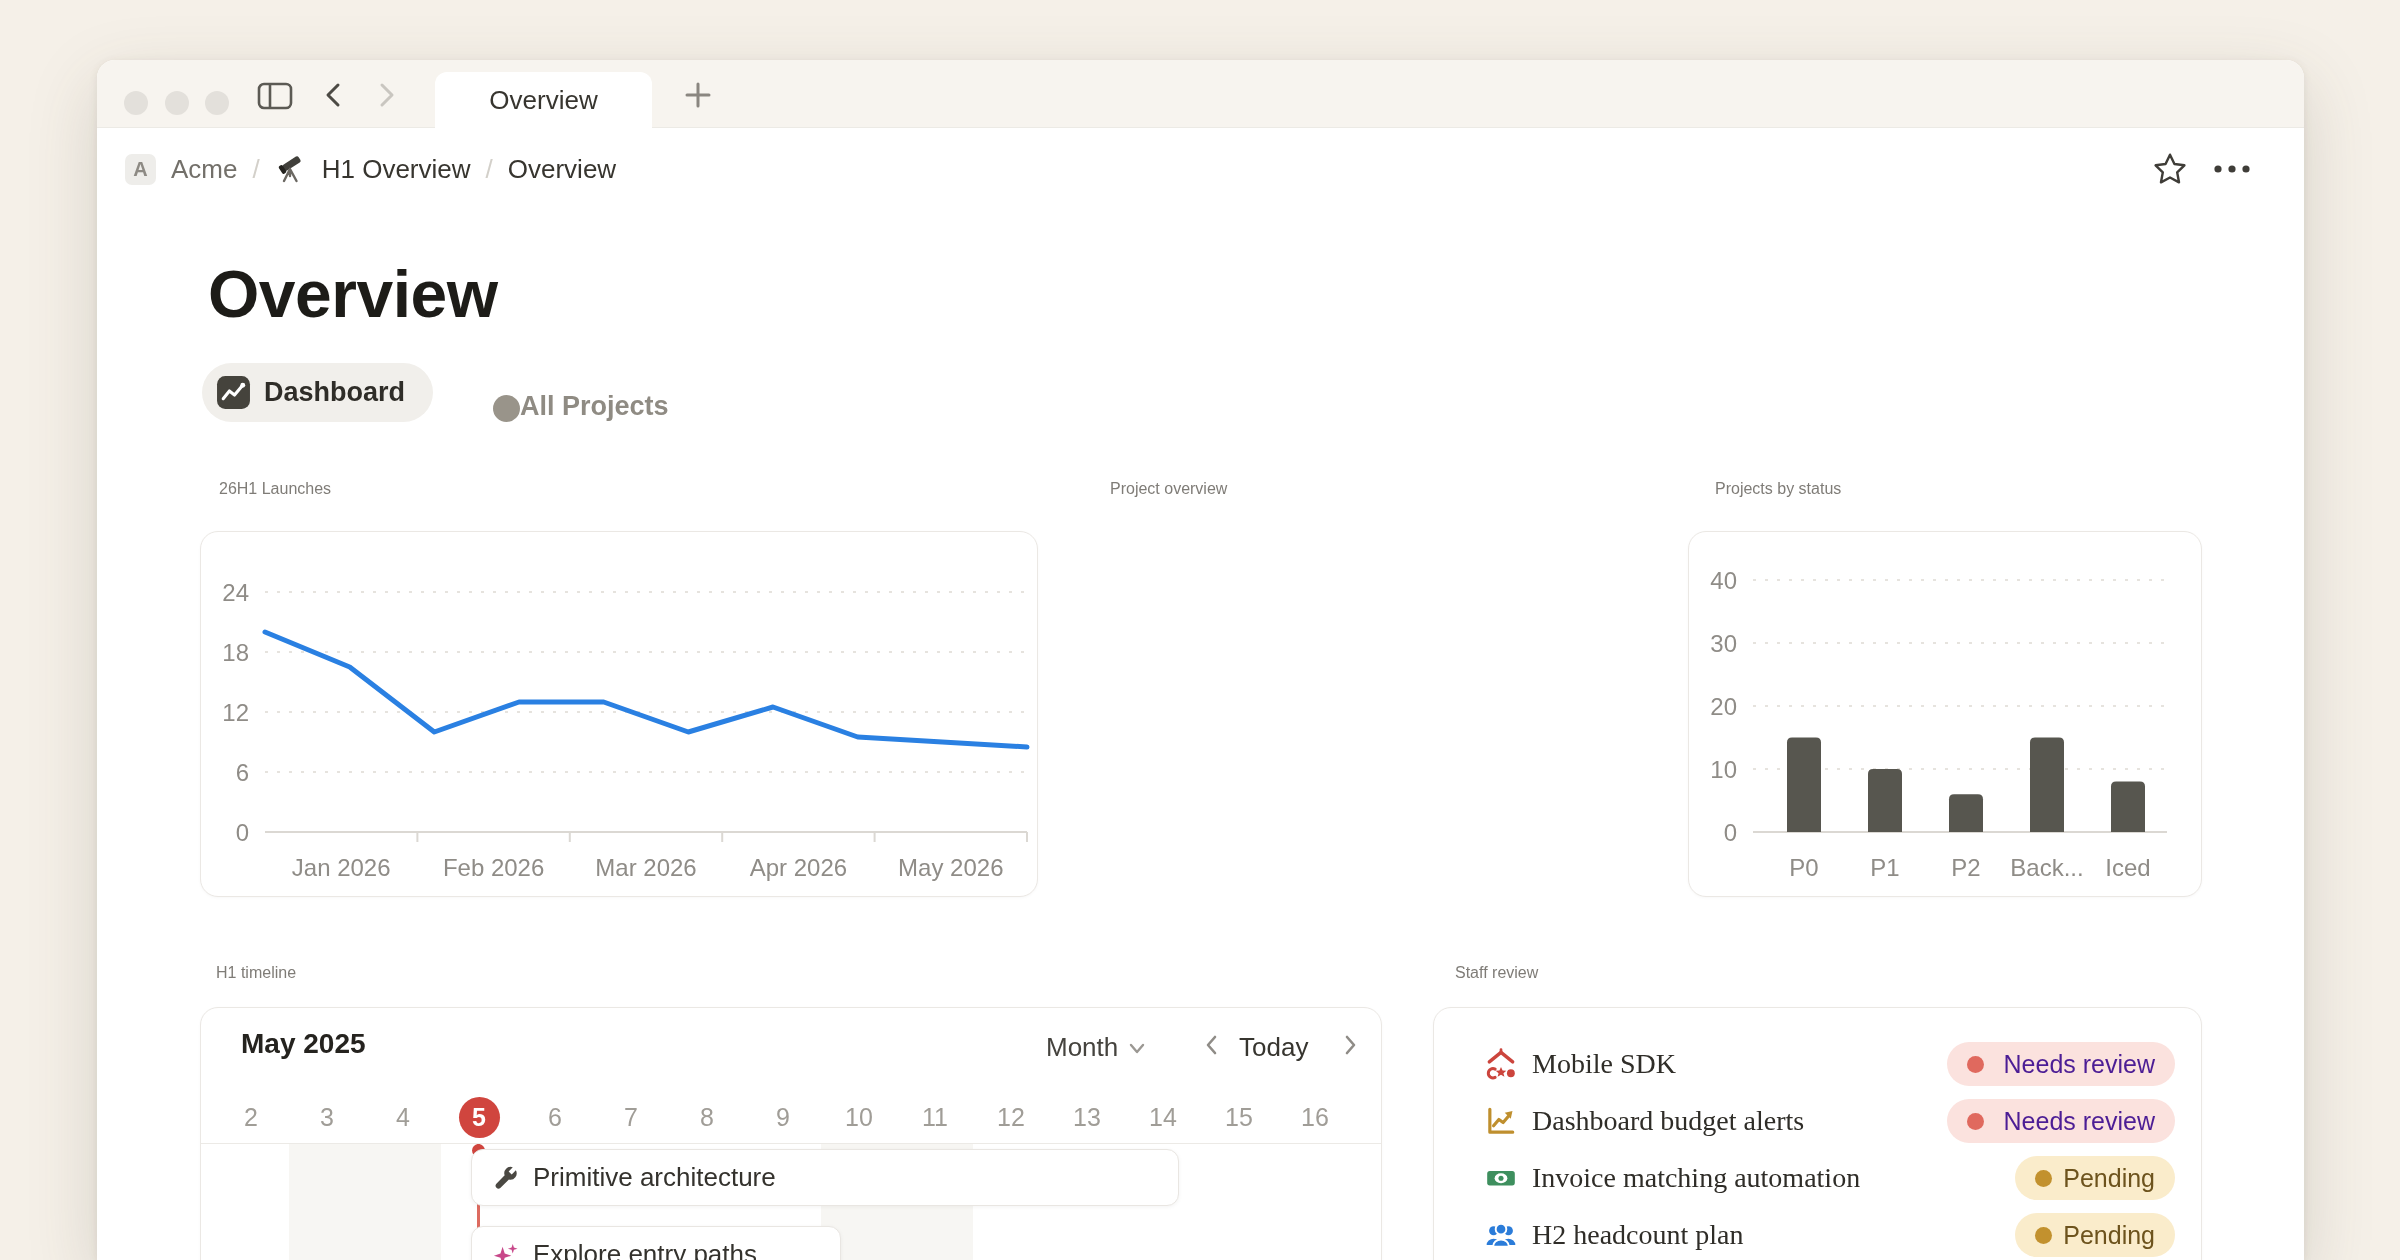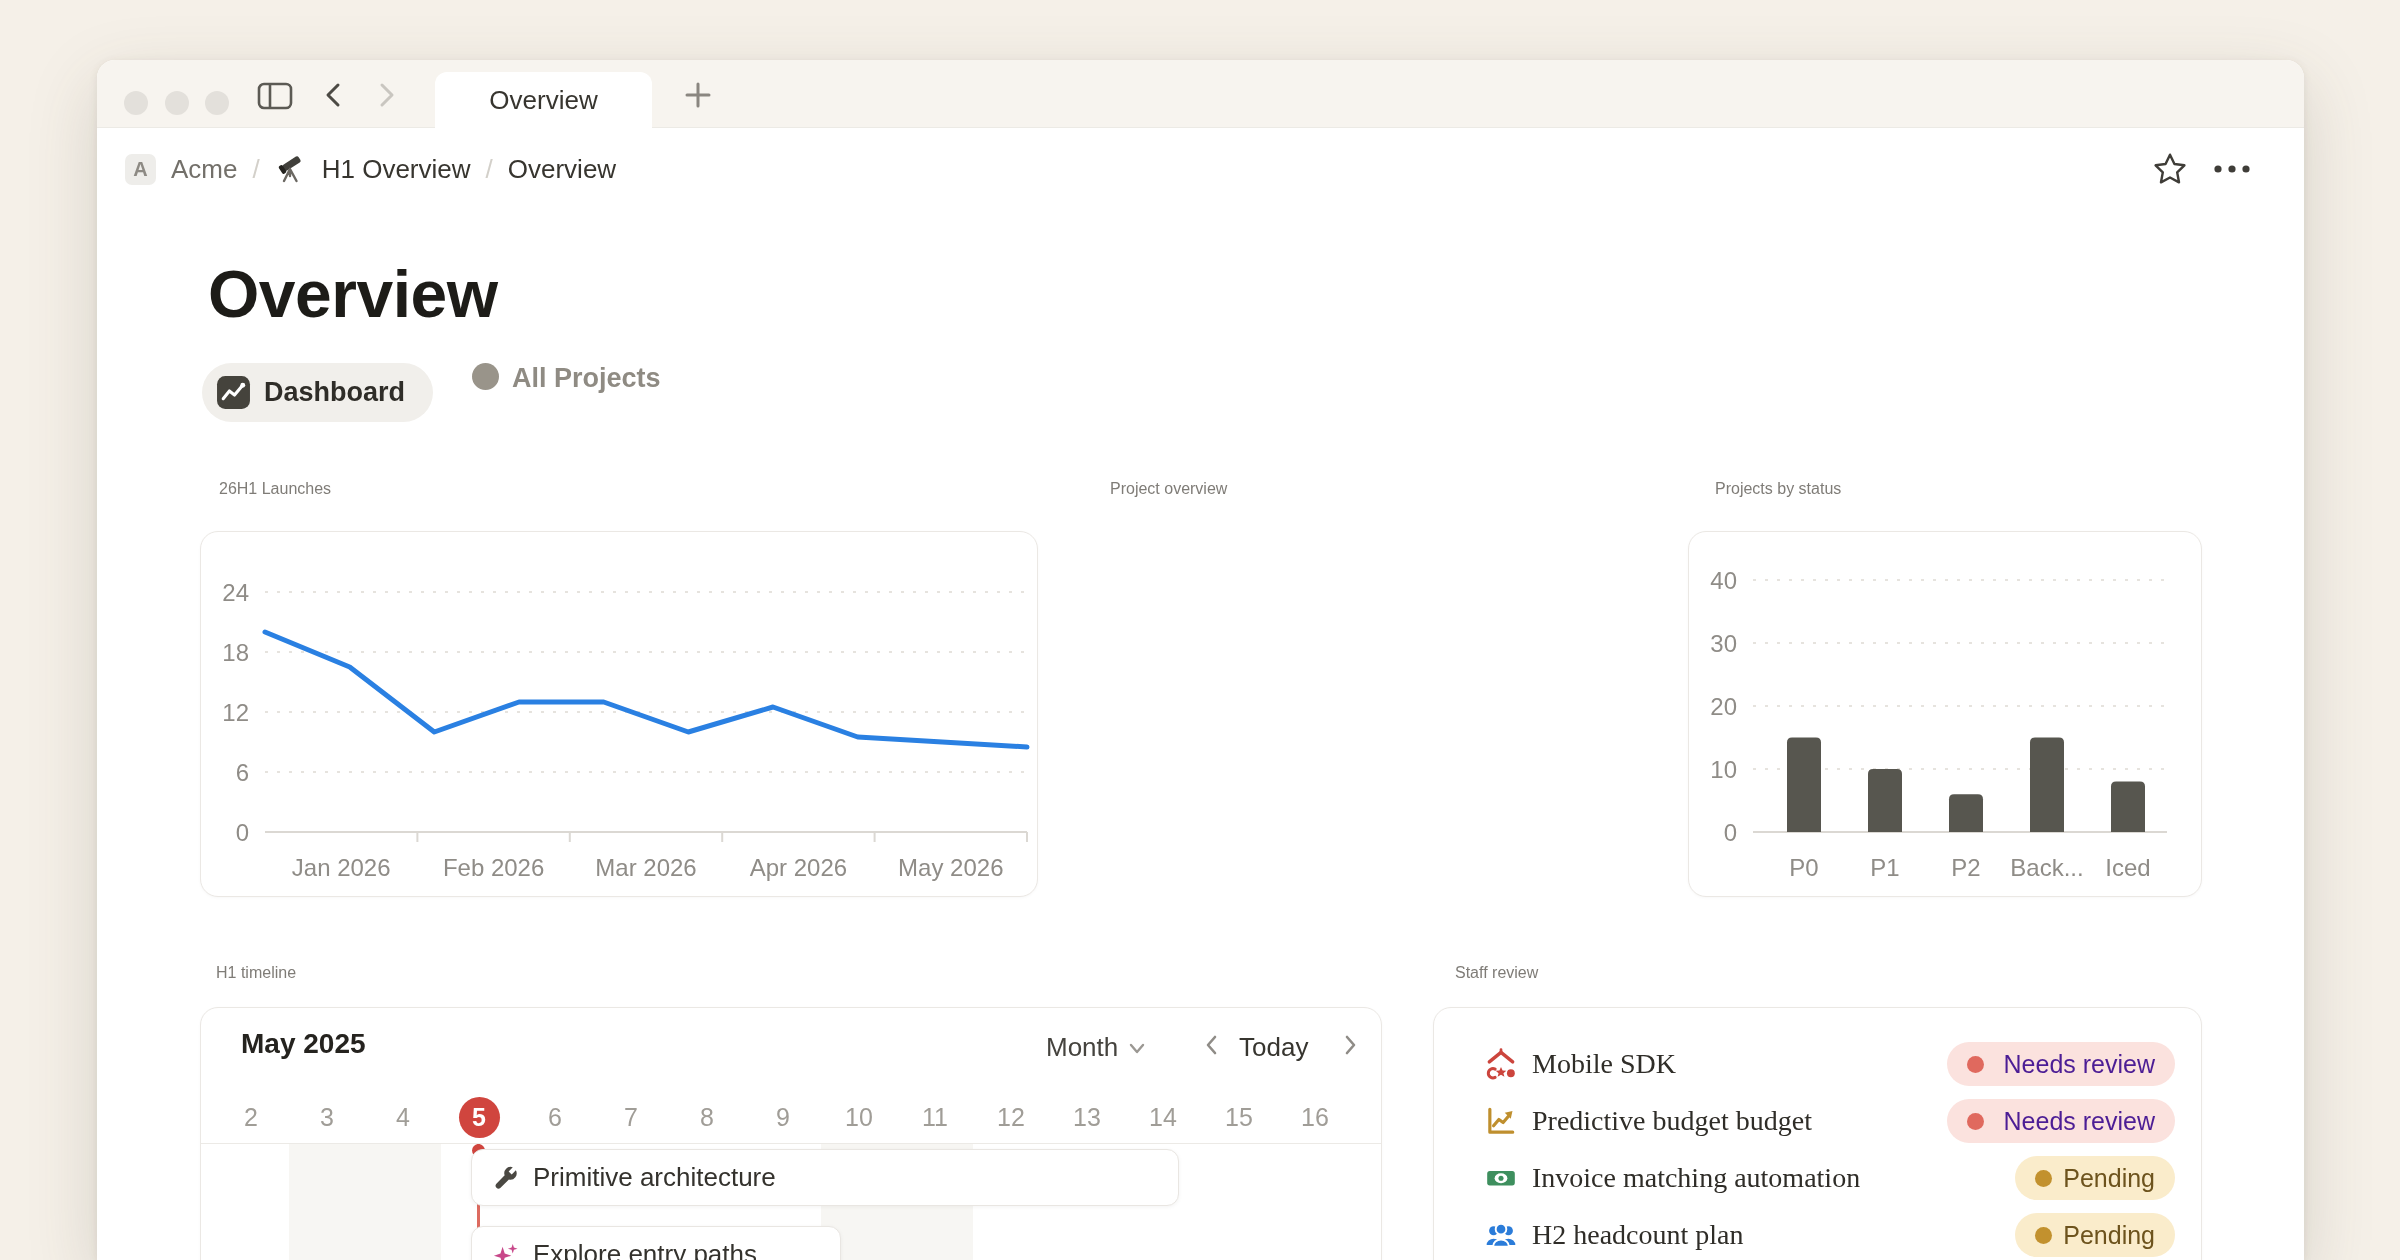--- a/index.html
+++ b/index.html
@@ -32,21 +32,21 @@
   .star-btn { right:116px; } .more-btn { right:52px; }
 
   
   .page-title { position:absolute; left:111px; top:196px; font-size:66px; font-weight:700;
                 color:#1d1c18; letter-spacing:-0.5px; }
 
   .viewrow { position:absolute; left:0; top:303px; width:100%; height:60px; }
   .view-pill { position:absolute; left:105px; top:0; height:59px; border-radius:30px; background:#f1efeb;
                display:flex; align-items:center; gap:13px; padding:0 28px 0 14px; }
   .view-pill .lbl { font-size:27px; font-weight:700; color:#2f2d28; }
-  .view-all { position:absolute; left:375px; top:0; height:59px; display:flex; align-items:flex-start; gap:13px; }
+  .view-all { position:absolute; left:396px; top:0; height:59px; display:flex; align-items:flex-end; }
   .gray-circle { width:27px; height:27px; border-radius:50%; background:#99948a; }
   .view-all .lbl { font-size:27px; font-weight:700; color:#8f8b83; }
   .tool-icon { position:absolute; top:315px; width:36px; height:36px; }
   .edit-btn { position:absolute; left:2020px; top:310px; width:84px; height:47px; background:#fff;
               border:1px solid #e4e1db; border-radius:10px; font-size:26px; color:#37352f;
               display:flex; align-items:center; justify-content:center; box-shadow:0 1px 2px rgba(0,0,0,.04); }
 
   
   .sec-label { position:absolute; font-size:16px; color:#7f7c77; }
   .card { position:absolute; background:#fff; border:1px solid #ebe8e4; border-radius:18px;
@@ -355,21 +355,21 @@
     </div>
 
     <div class="review-row" style="top:84px">
       <span class="ricon icon-btn">
         <svg width="34" height="34" viewBox="0 0 32 32">
           <path d="M5.5 5 V26.5 H27" fill="none" stroke="#bf8f2e" stroke-width="3" stroke-linecap="round" stroke-linejoin="round"></path>
           <path d="M9 20.5 L14 14.5 L18 17.5 L23 11.5" fill="none" stroke="#bf8f2e" stroke-width="3" stroke-linecap="round" stroke-linejoin="round"></path>
           <path d="M19.5,8.2 L26.8,6.5 L25.2,13.8 Z" fill="#bf8f2e"></path>
         </svg>
       </span>
-      <span class="rtitle">Predictive budget budget</span>
+      <span class="rtitle">Dashboard budget alerts</span>
       <span class="pill red">
         <span class="pdot"></span>
         <span>Needs review</span>
       </span>
     </div>
 
     <div class="review-row" style="top:141px">
       <span class="ricon icon-btn">
         <svg width="34" height="34" viewBox="0 0 32 32">
           <rect x="3" y="9.5" width="26" height="13.5" rx="2.5" fill="#3e8f5e"></rect>

